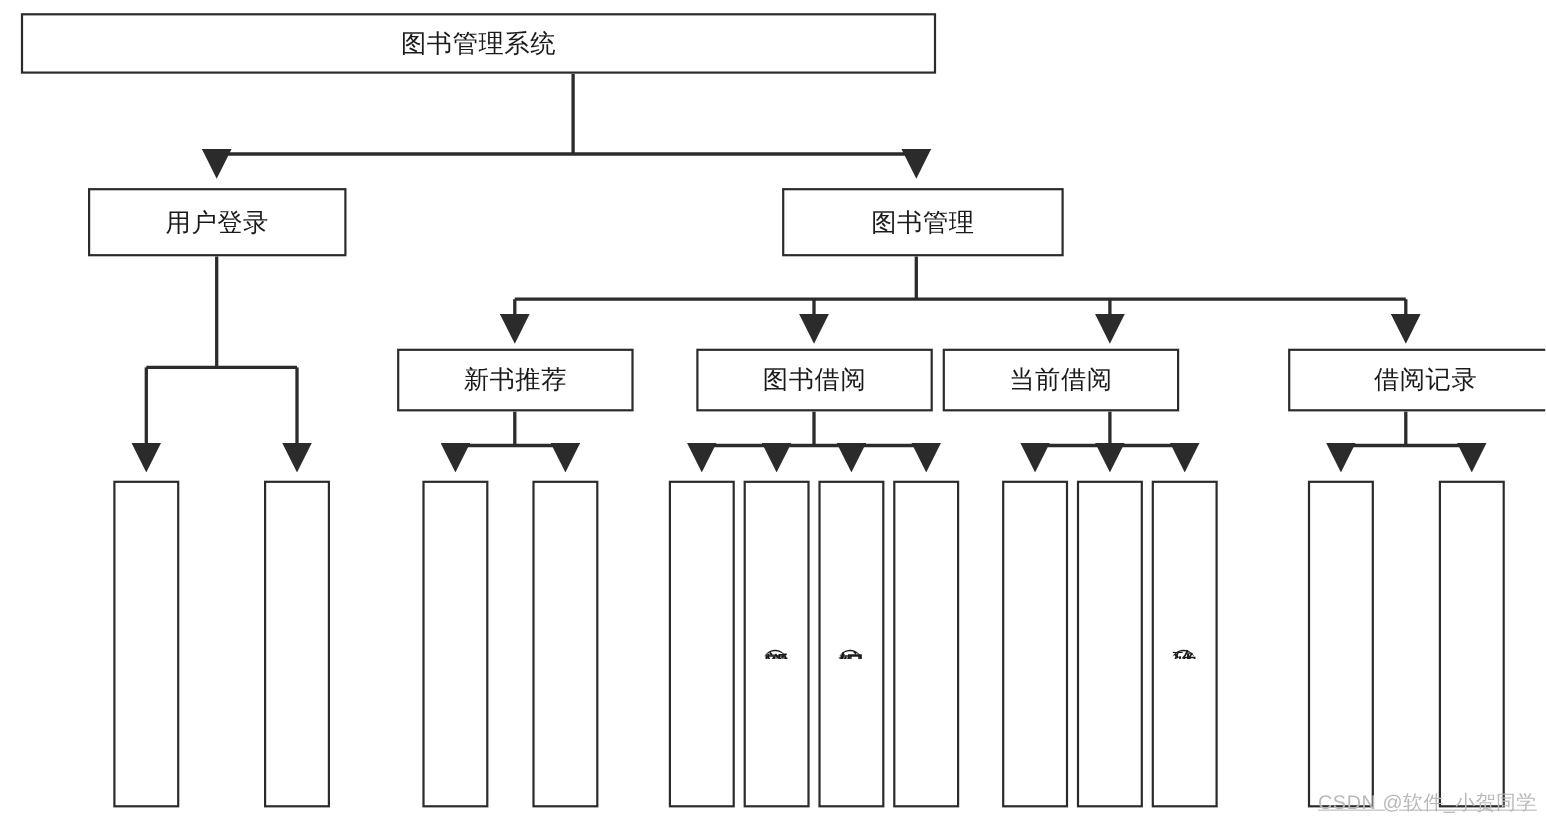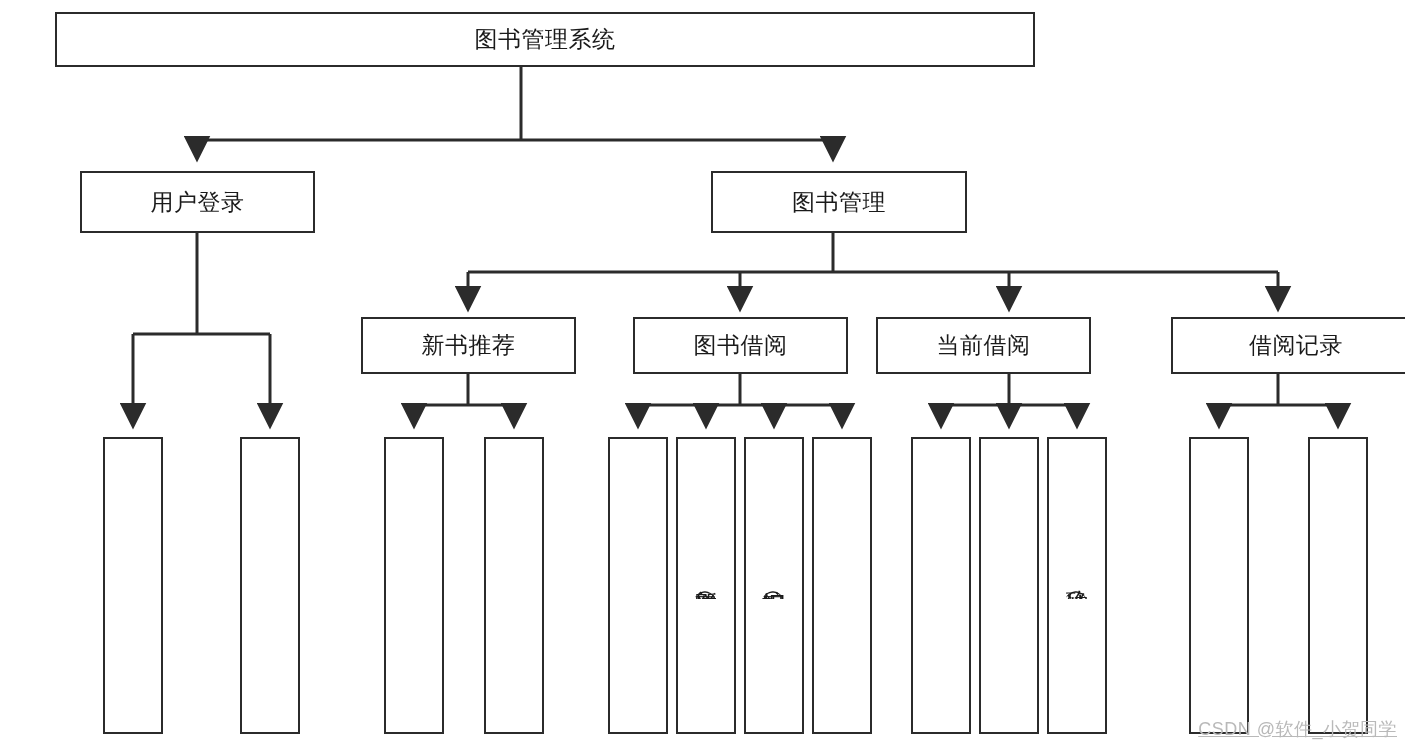--- a/index.html
+++ b/index.html
@@ -117,38 +117,38 @@
       <path d="M 1009 405 L 1009 425" marker-end="url(#arrow)"></path>
       <path d="M 1077 405 L 1077 425" marker-end="url(#arrow)"></path>
 
       <path d="M 1278 374 L 1278 405"></path>
       <path d="M 1219 405 L 1338 405"></path>
       <path d="M 1219 405 L 1219 425" marker-end="url(#arrow)"></path>
       <path d="M 1338 405 L 1338 425" marker-end="url(#arrow)"></path>
     </g>
   </svg>
 
-  <div class="node" style="left:19px; top:12px; width:980px; height:55px;margin-left:36px;">
+  <div class="node" style="left:19px; top:12px; width:832px; height:55px;">
     <span class="node-label">图书管理系统</span>
   </div>
 
   <div class="node" style="left:80px; top:171px; width:235px; height:62px;">
     <span class="node-label">用户登录</span>
   </div>
   <div class="node" style="left:711px; top:171px; width:256px; height:62px;">
     <span class="node-label">图书管理</span>
   </div>
 
   <div class="node" style="left:633px; top:317px; width:215px; height:57px;">
     <span class="node-label">图书借阅</span>
   </div>
   <div class="node" style="left:361px; top:317px; width:215px; height:57px;">
     <span class="node-label">新书推荐</span>
   </div>
-  <div class="node" style="left:876px; top:317px; width:215px; height:57px;">
+  <div class="node" style="left:857px; top:317px; width:215px; height:57px;">
     <span class="node-label">当前借阅</span>
   </div>
   <div class="node" style="left:1171px; top:317px; width:250px; height:57px;">
     <span class="node-label">借阅记录</span>
   </div>
 
   <div class="node leaf" style="left:103px; top:437px; width:60px; height:297px;">
     <span class="node-label">用户登录</span>
   </div>
   <div class="node leaf" style="left:240px; top:437px; width:60px; height:297px;">

